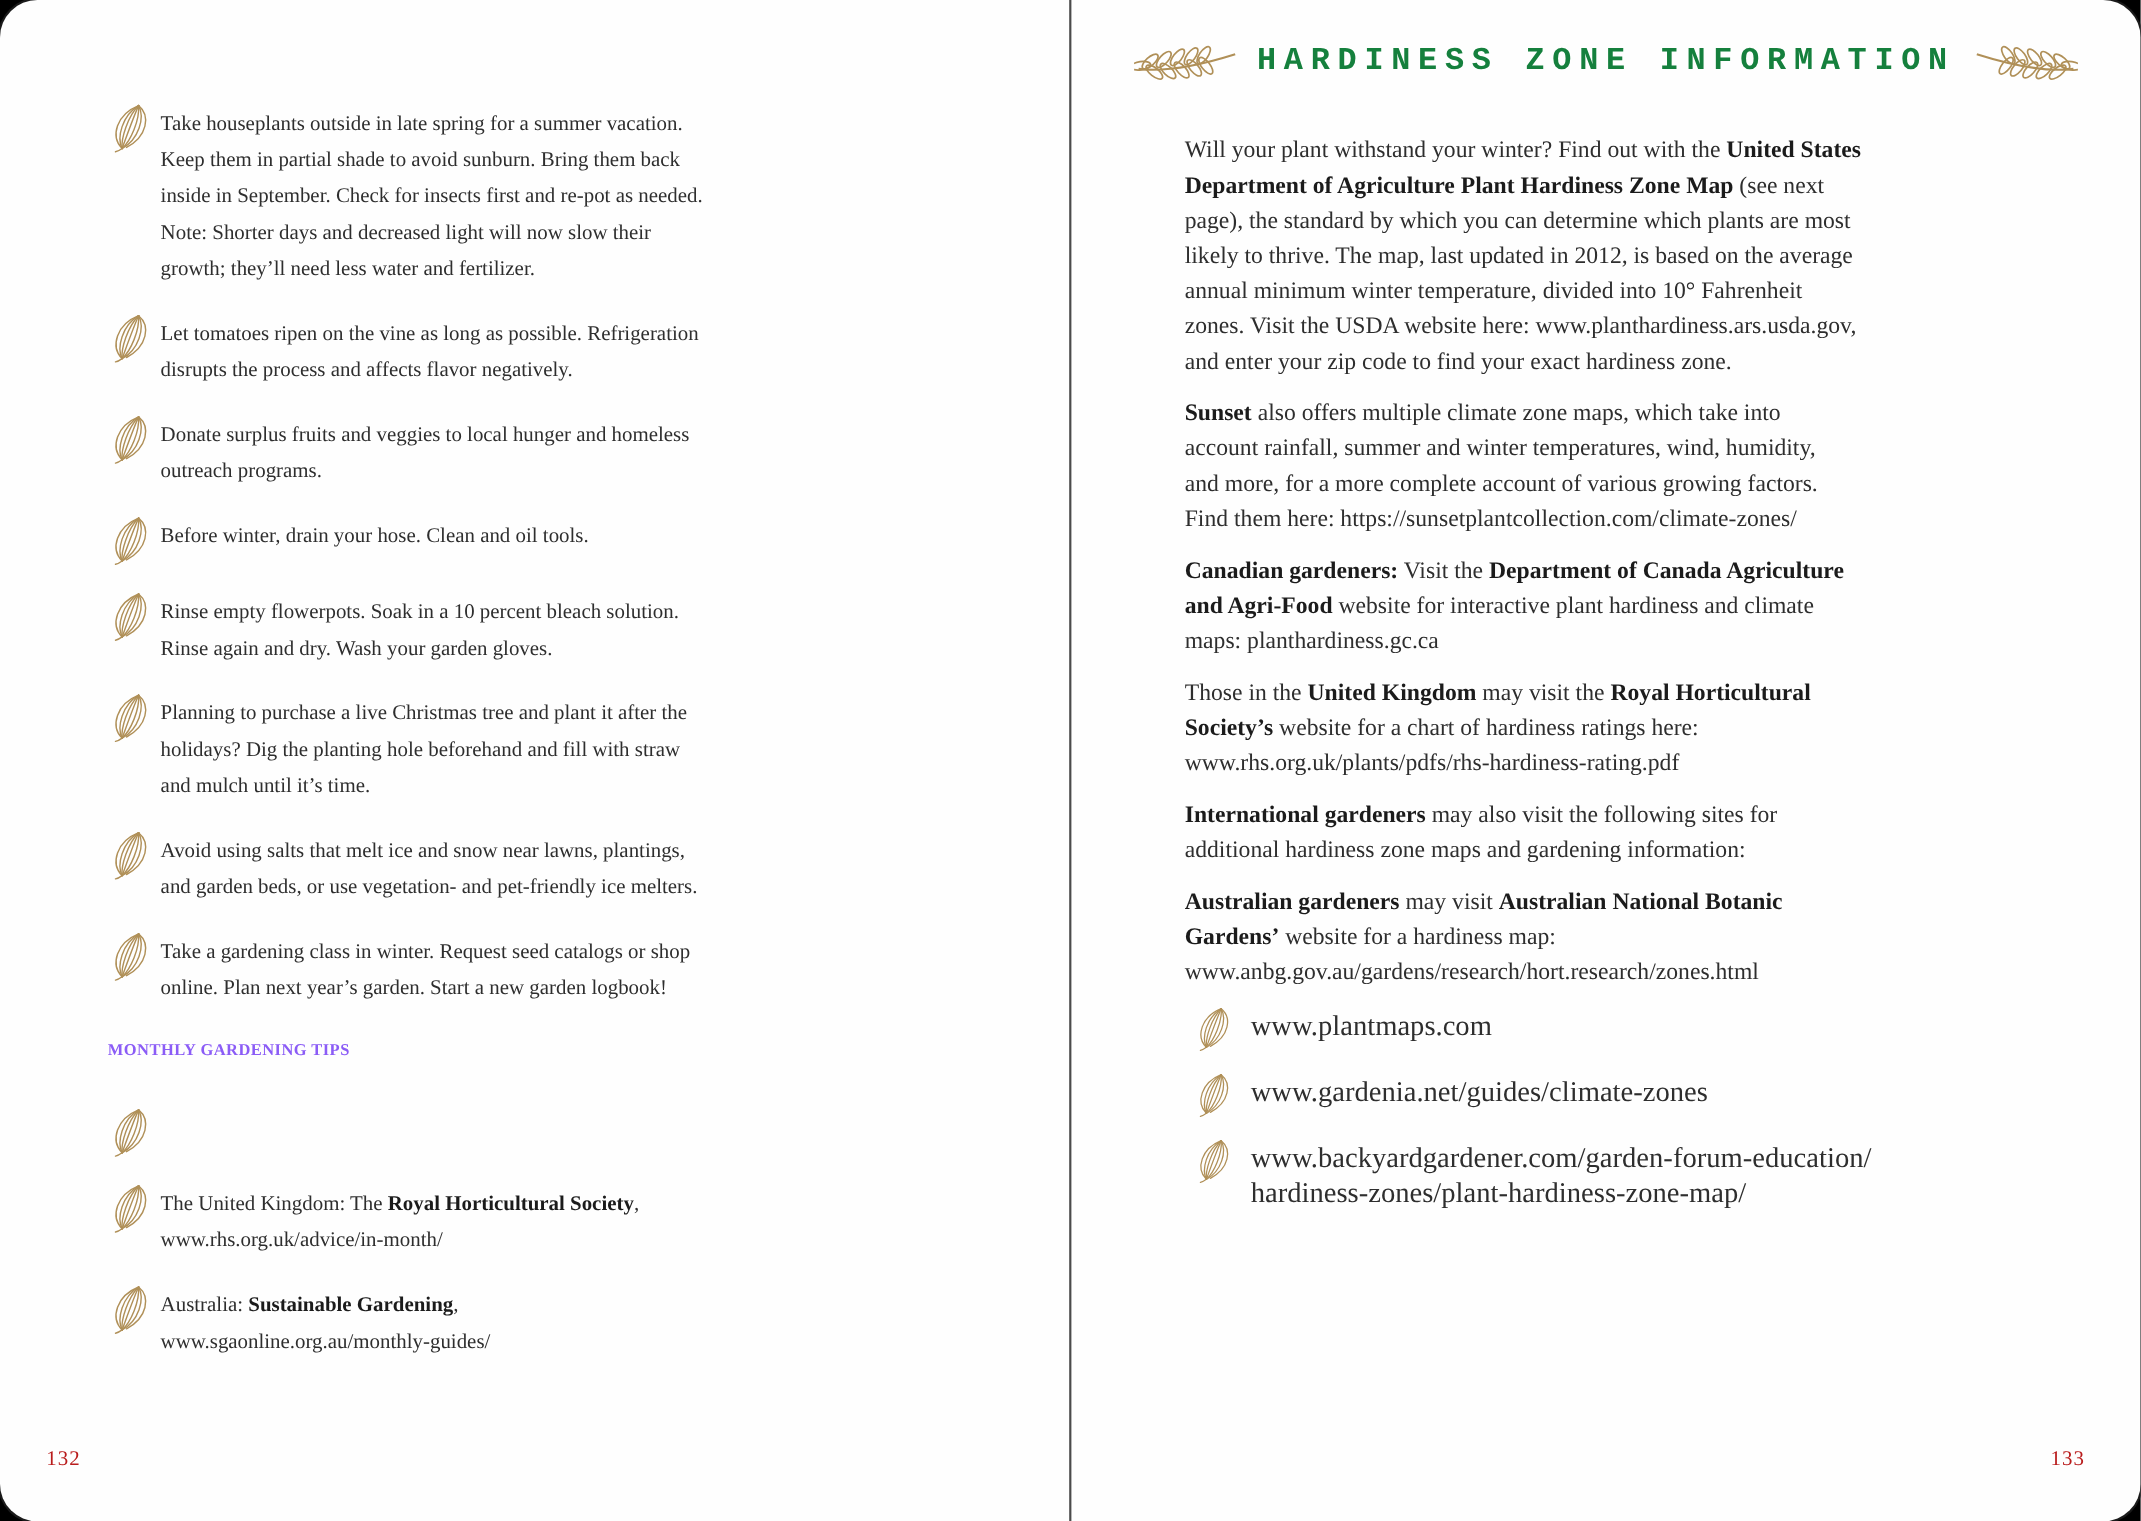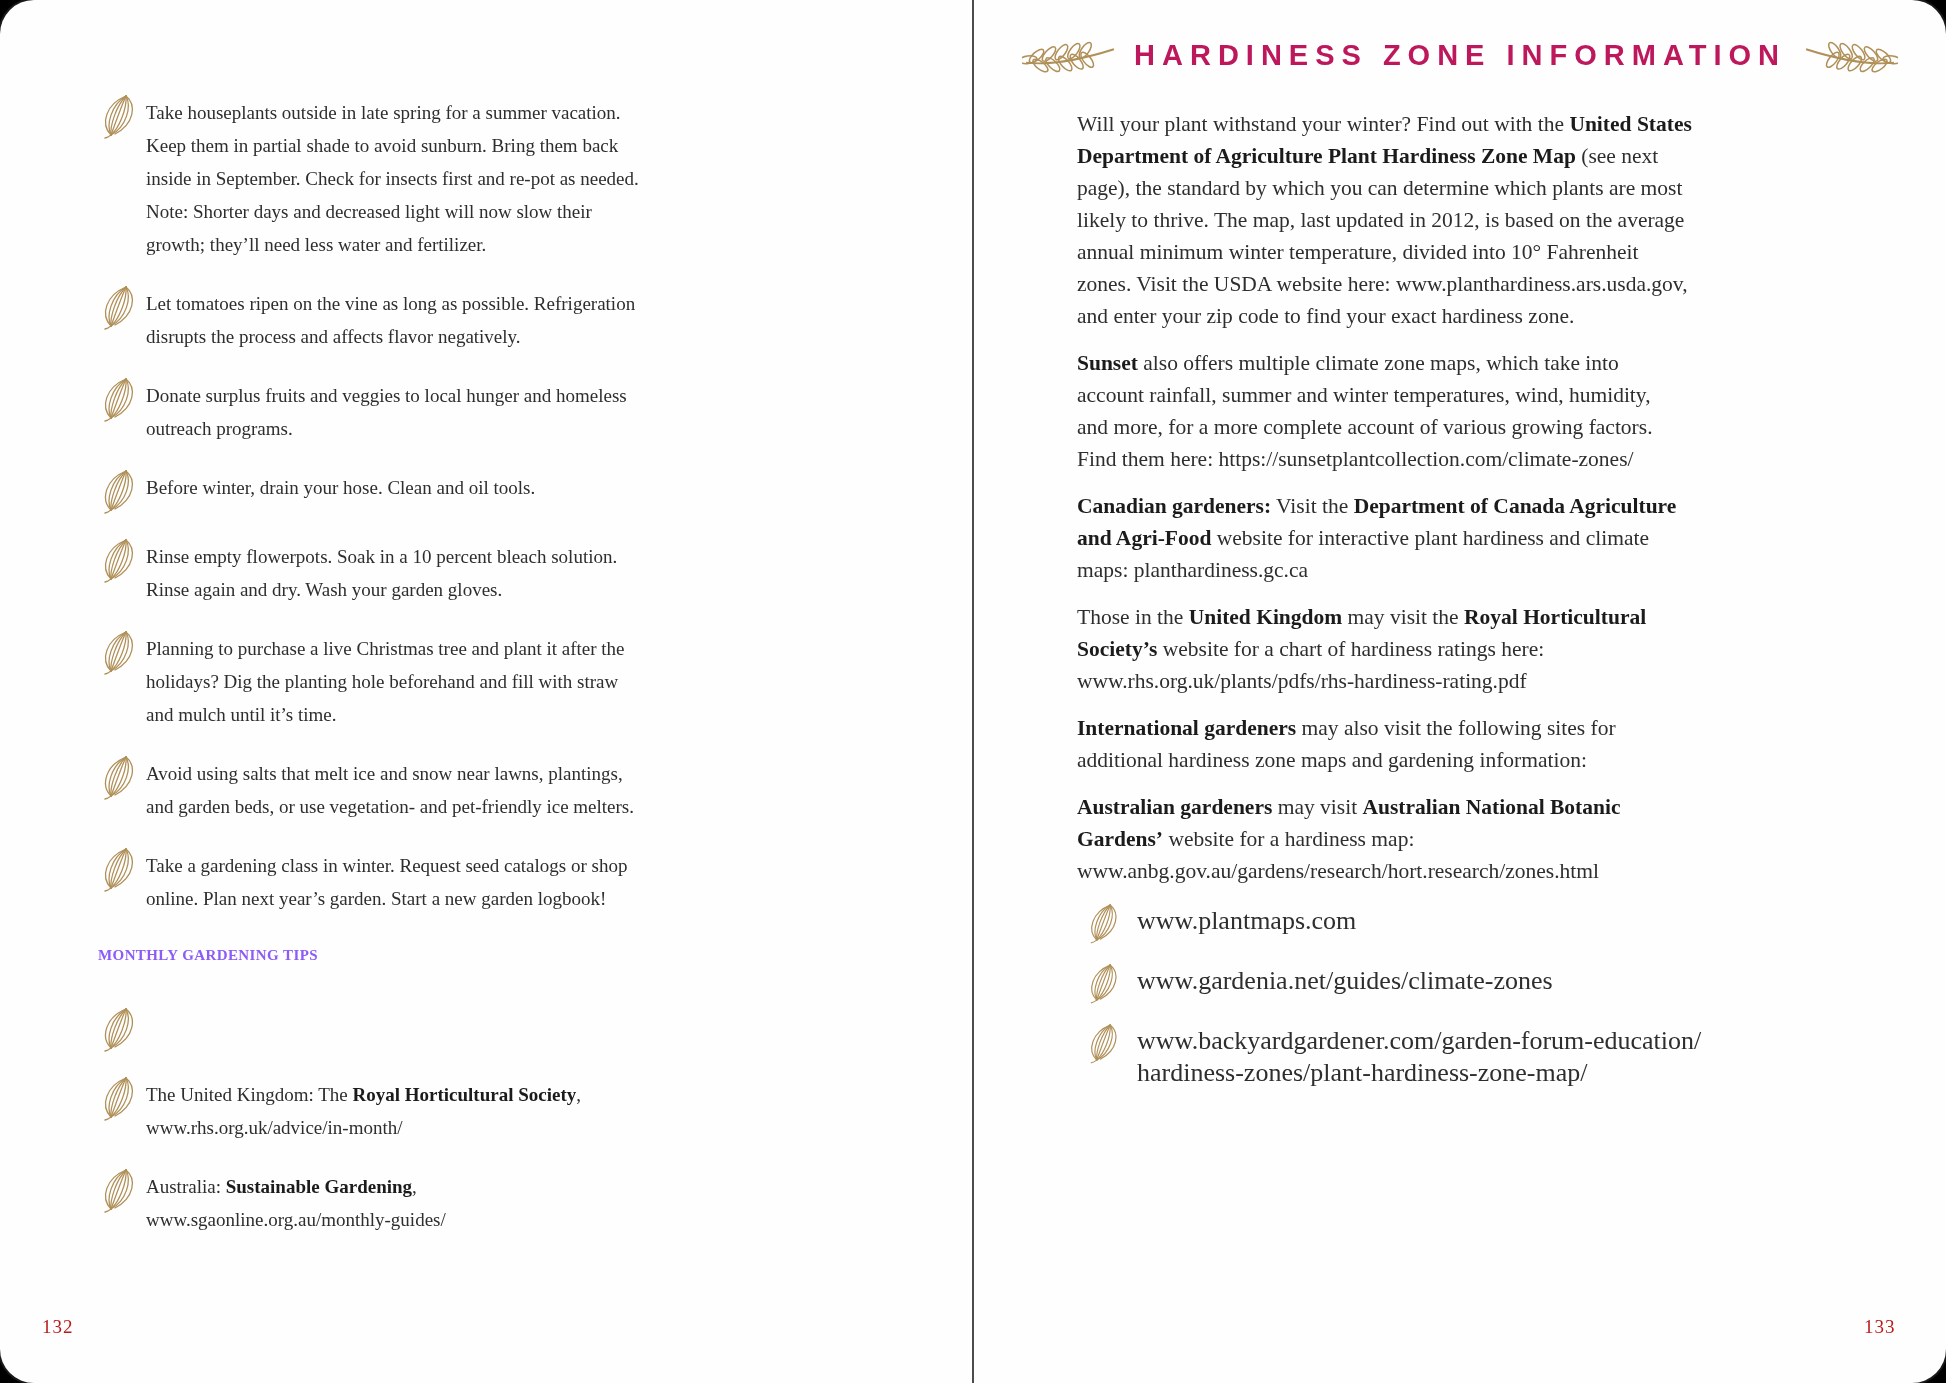--- a/index.html
+++ b/index.html
@@ -35,32 +35,32 @@
     letter-spacing:.4px;color:#8b5cf6;
     margin:18px 0 40px 0;
   }
 
   
   .title-row{
     position:absolute;left:974px;top:34px;width:972px;
     display:flex;align-items:center;justify-content:center;gap:16px;
   }
   .page-title{
-    font-family:Liberation Sans, sans-serif;
+    font-family:Liberation Mono, monospace;
     font-weight:bold;font-size:29px;letter-spacing:7px;
-    color:#be185d;white-space:nowrap;
+    color:#15803d;white-space:nowrap;
   }
   .ornament{width:96px;height:42px;flex:none;}
   .ornament.flip{transform:scaleX(-1);}
 
   .right-col{
     position:absolute;left:1077px;top:108px;width:790px;
     color:#2e2e2e;
   }
-  .para{font-size:21.5px;line-height:32px;white-space:pre-wrap;margin:0 0 15px 0;}
+  .para{font-size:21.5px;line-height:32px;white-space:pre-wrap;margin:12px 0 15px 0;}
   .b{font-weight:bold;color:#1b1b1b;}
 
   .link-list{margin-top:18px;padding-left:8px;}
   .link-row{display:flex;align-items:flex-start;margin-bottom:21px;}
   .link-row .bulb{width:36px;height:42px;margin-right:16px;margin-top:-3px;}
   .link-text{font-size:26px;line-height:32px;white-space:pre-wrap;}
 
   .page-number{position:absolute;font-size:19px;color:#b91c1c;letter-spacing:1px;}
   #pn-left{left:42px;top:1316px;}
   #pn-right{left:1864px;top:1316px;}

